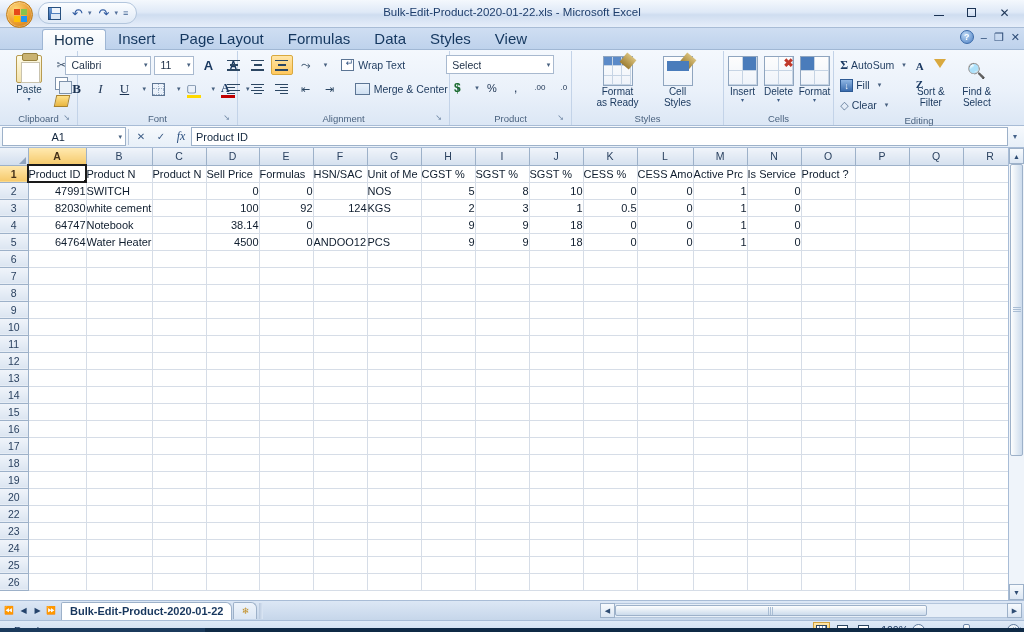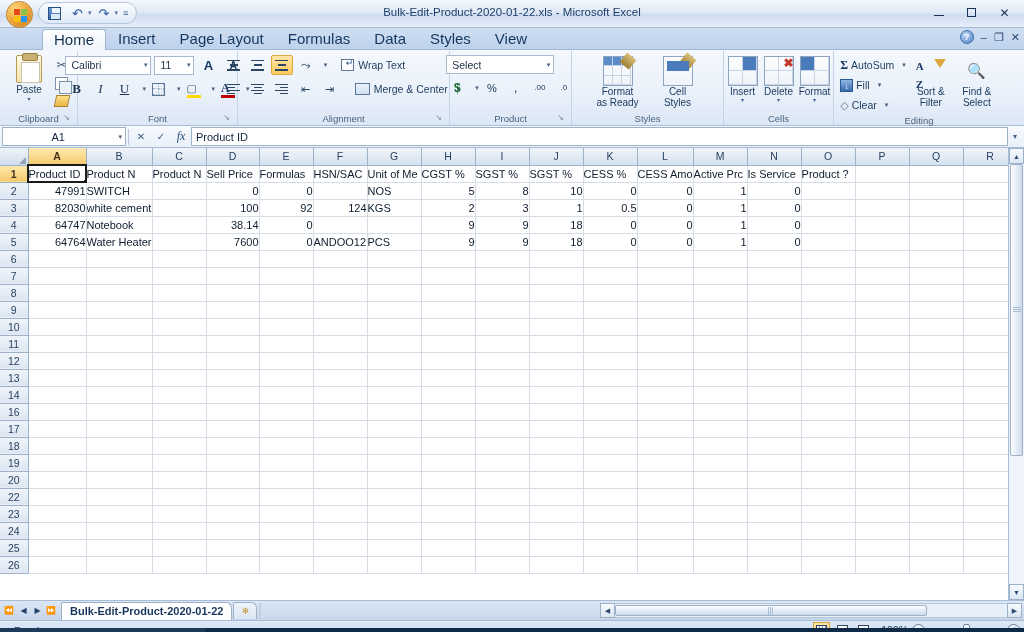--- a/index.html
+++ b/index.html
@@ -935,21 +935,21 @@
               <td class="cell num" style="width: 54px;"></td>
               <td class="cell num" style="width: 54px;"></td>
               <td class="cell num" style="width: 54px;"></td>
               <td class="cell num" style="width: 54px;"></td>
             </tr>
             <tr>
               <td class="rowhead">5</td>
               <td class="cell num" style="width: 58px;">64764</td>
               <td class="cell txt" style="width: 58px;">Water Heater</td>
               <td class="cell txt" style="width: 54px;"></td>
-              <td class="cell num" style="width: 53px;">7600</td>
+              <td class="cell num" style="width: 53px;">4500</td>
               <td class="cell num" style="width: 54px;">0</td>
               <td class="cell txt" style="width: 54px;">ANDOO12</td>
               <td class="cell txt" style="width: 54px;">PCS</td>
               <td class="cell num" style="width: 54px;">9</td>
               <td class="cell num" style="width: 54px;">9</td>
               <td class="cell num" style="width: 54px;">18</td>
               <td class="cell num" style="width: 54px;">0</td>
               <td class="cell num" style="width: 54px;">0</td>
               <td class="cell num" style="width: 54px;">1</td>
               <td class="cell num" style="width: 54px;">0</td>
@@ -1121,20 +1121,41 @@
               <td class="cell txt" style="width: 54px;"></td>
               <td class="cell txt" style="width: 54px;"></td>
               <td class="cell txt" style="width: 54px;"></td>
               <td class="cell txt" style="width: 54px;"></td>
               <td class="cell txt" style="width: 54px;"></td>
               <td class="cell txt" style="width: 54px;"></td>
               <td class="cell txt" style="width: 54px;"></td>
             </tr>
             <tr>
               <td class="rowhead">14</td>
+              <td class="cell txt" style="width: 58px;"></td>
+              <td class="cell txt" style="width: 58px;"></td>
+              <td class="cell txt" style="width: 54px;"></td>
+              <td class="cell txt" style="width: 53px;"></td>
+              <td class="cell txt" style="width: 54px;"></td>
+              <td class="cell txt" style="width: 54px;"></td>
+              <td class="cell txt" style="width: 54px;"></td>
+              <td class="cell txt" style="width: 54px;"></td>
+              <td class="cell txt" style="width: 54px;"></td>
+              <td class="cell txt" style="width: 54px;"></td>
+              <td class="cell txt" style="width: 54px;"></td>
+              <td class="cell txt" style="width: 54px;"></td>
+              <td class="cell txt" style="width: 54px;"></td>
+              <td class="cell txt" style="width: 54px;"></td>
+              <td class="cell txt" style="width: 54px;"></td>
+              <td class="cell txt" style="width: 54px;"></td>
+              <td class="cell txt" style="width: 54px;"></td>
+              <td class="cell txt" style="width: 54px;"></td>
+            </tr>
+            <tr>
+              <td class="rowhead">15</td>
               <td class="cell txt" style="width: 58px;"></td>
               <td class="cell txt" style="width: 58px;"></td>
               <td class="cell txt" style="width: 54px;"></td>
               <td class="cell txt" style="width: 53px;"></td>
               <td class="cell txt" style="width: 54px;"></td>
               <td class="cell txt" style="width: 54px;"></td>
               <td class="cell txt" style="width: 54px;"></td>
               <td class="cell txt" style="width: 54px;"></td>
               <td class="cell txt" style="width: 54px;"></td>
               <td class="cell txt" style="width: 54px;"></td>

